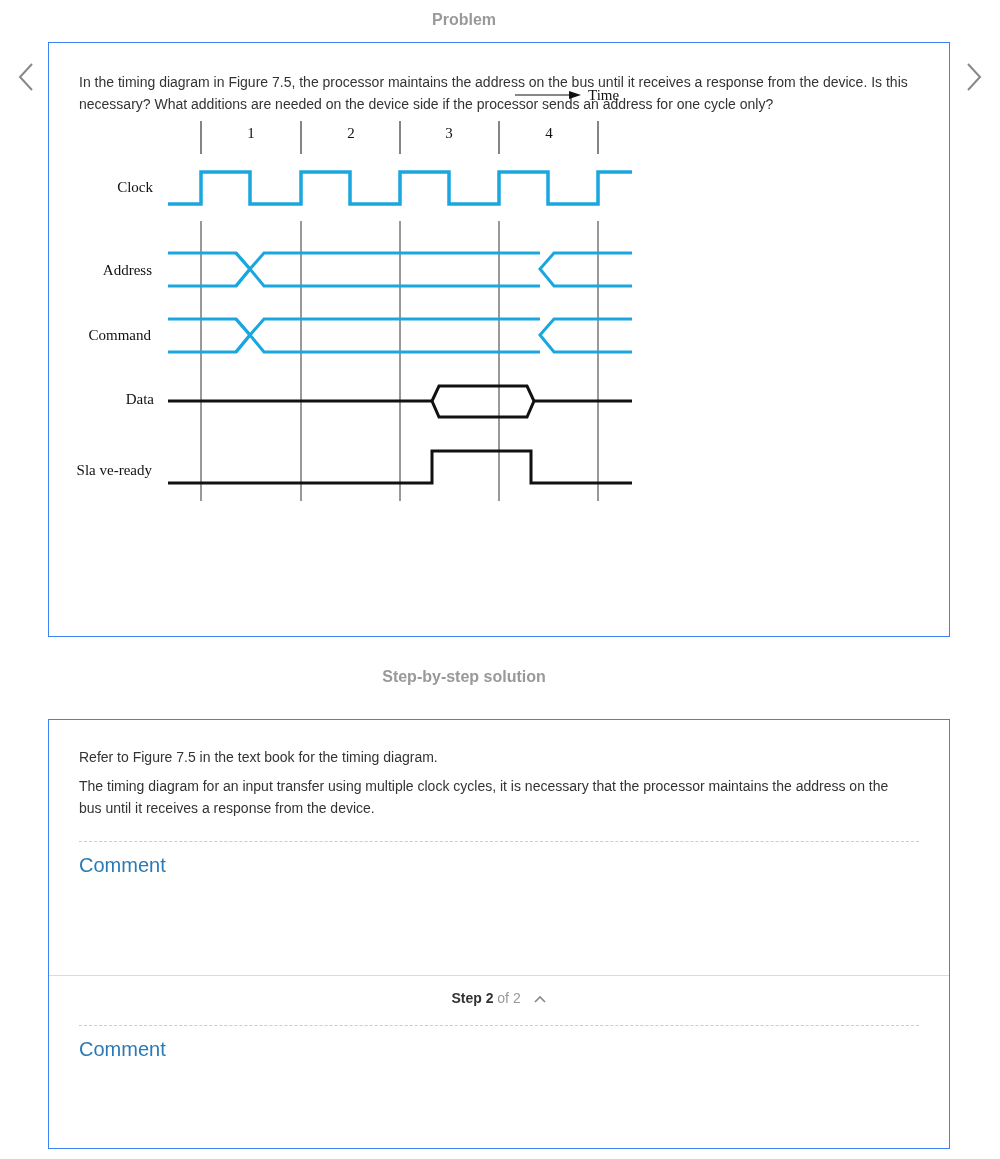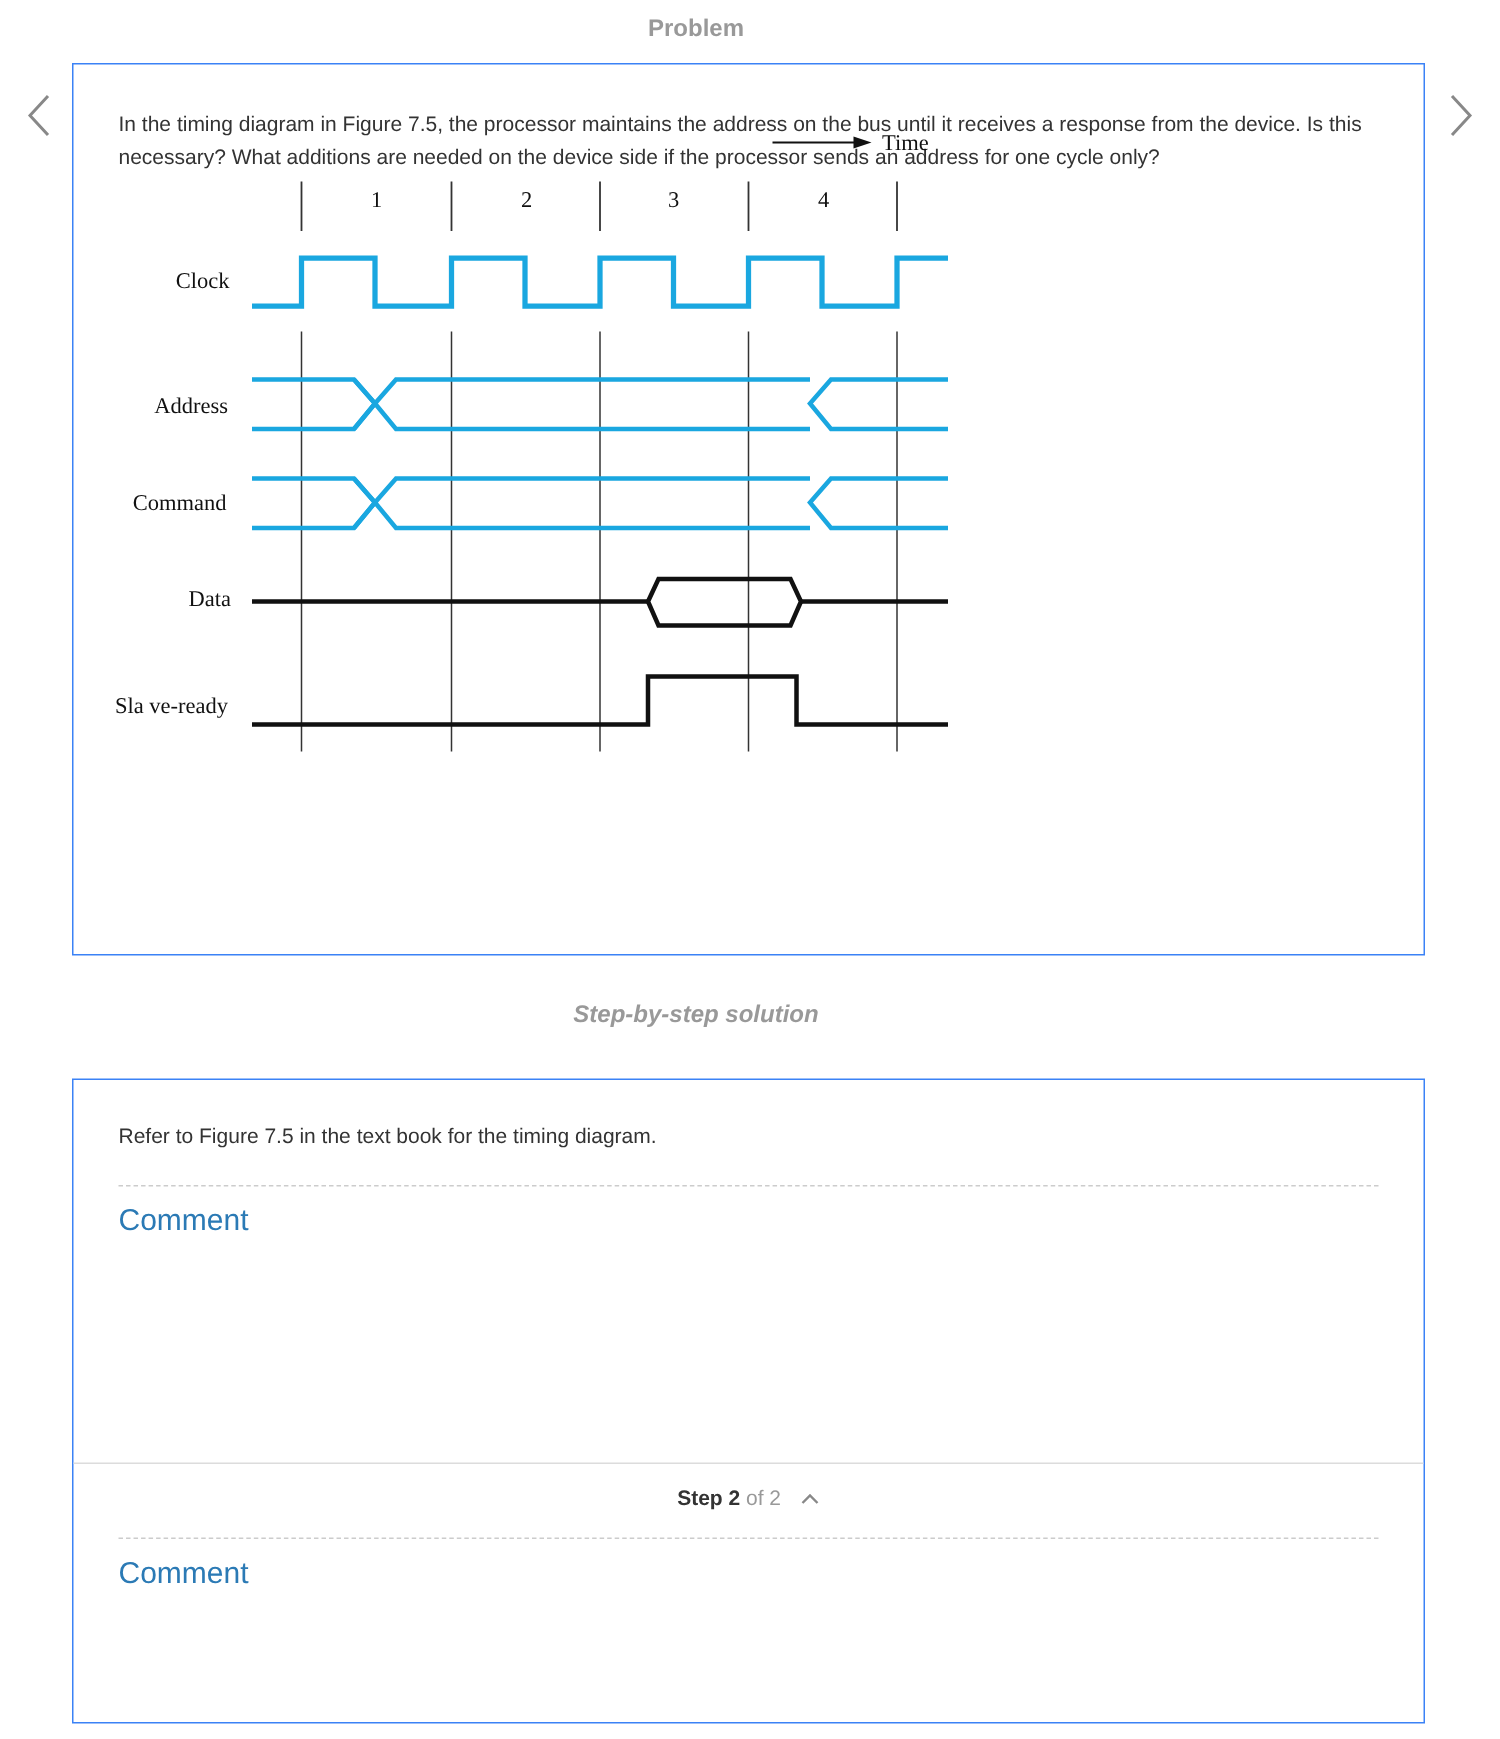--- a/index.html
+++ b/index.html
@@ -100,26 +100,27 @@
       <polyline points="167,400 431,400"></polyline>
       <polygon points="431,400 438,385 526,385 533,400 526,416 438,416"></polygon>
       <polyline points="533,400 631,400"></polyline>
     </g>
 
     <polyline fill="none" stroke="#111" stroke-width="3" points="167,482 431,482 431,450 530,450 530,482 631,482"></polyline>
   </svg>
 
 </div>
 
-<div class="section-title" style="top:668px;font-style:italic;">Step-by-step solution</div>
+<div class="section-title" style="top:668px;">Step-by-step solution</div>
 
 <div class="card" style="top:719px; height:430px;">
   <div class="step" style="height:229px;">
     <div class="step-body" style="margin-top:26px;">
       <p>Refer to Figure 7.5 in the text book for the timing diagram.</p>
+      <p>The timing diagram for an input transfer using multiple clock cycles, it is necessary that the processor maintains the address on the bus until it receives a response from the device.</p>
     </div>
     <hr class="dashed">
     <span class="comment">Comment</span>
   </div>
   <div class="step step-divider" style="height:199px;">
     <div class="step-header">
       <span class="step-bold">Step 2</span>
       <span class="step-of">of 2</span>
       <svg class="chevron" viewBox="0 0 14 10">
           <polyline points="2,8 7,3 12,8" fill="none" stroke="#888" stroke-width="1.6"></polyline>

